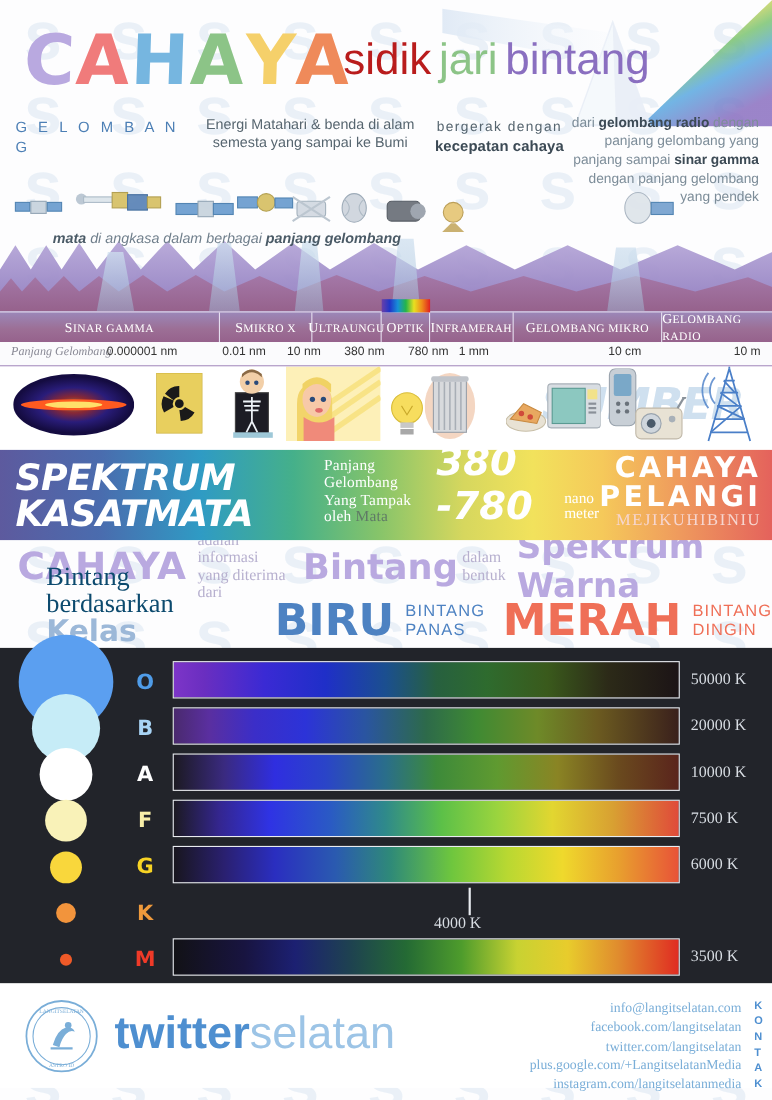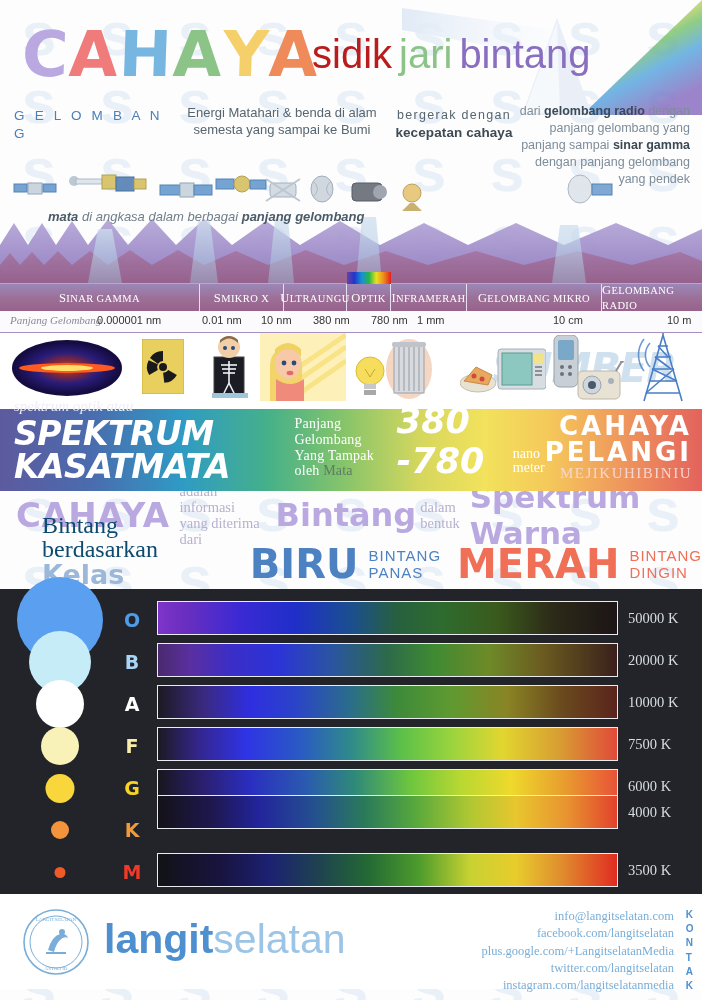--- a/index.html
+++ b/index.html
@@ -568,21 +568,20 @@
       <g stroke="#4a7fc8" stroke-width="1.6" fill="none" opacity="0.8">
         <path d="M16,10 A18,18 0 0 0 16,34"></path>
           <path d="M10,6 A26,26 0 0 0 10,38"></path>
       </g>
     </svg>
   </div>
 
   <div class="rainbow">
     <div class="rb-inner">
       <div class="kas">
-        <div class="small">spektrum optik atau</div>
         <div class="big">SPEKTRUM KASATMATA</div>
       </div>
       <div class="pjg">
         <div class="r">Panjang Gelombang</div>
         <div class="r"><span>Yang Tampak oleh </span><span class="dim">Mata</span></div>
       </div>
       <div class="nm380">380 -780</div>
       <div class="nano">
         <div>nano</div>
         <div>meter</div>
@@ -657,21 +656,21 @@
           <div class="temp">10000 K</div>
         </div>
         <div class="strip-row" style="top: 134px; height: 42px;">
           <div class="strip" style="background: linear-gradient(90deg, rgb(28, 26, 34) 0%, rgb(52, 38, 143) 9%, rgb(47, 51, 228) 19%, rgb(42, 90, 196) 31%, rgb(47, 138, 138) 42%, rgb(92, 192, 72) 53%, rgb(154, 212, 62) 64%, rgb(226, 214, 48) 75%, rgb(216, 160, 50) 87%, rgb(224, 74, 58) 100%);"></div>
           <div class="temp">7500 K</div>
         </div>
         <div class="strip-row" style="top: 176px; height: 42px;">
           <div class="strip" style="background: linear-gradient(90deg, rgb(24, 22, 30) 0%, rgb(42, 32, 112) 10%, rgb(42, 46, 192) 20%, rgb(42, 90, 176) 32%, rgb(47, 138, 120) 43%, rgb(110, 198, 62) 55%, rgb(184, 216, 50) 66%, rgb(239, 217, 44) 77%, rgb(232, 160, 46) 88%, rgb(232, 83, 56) 100%);"></div>
           <div class="temp">6000 K</div>
         </div>
-        <div class="strip-row" style="top: 202px; height: 42px;">
+        <div class="strip-row" style="top: 218px; height: 42px; flex-direction: column;">
           <div class="strip" style="background: linear-gradient(90deg, rgb(20, 18, 24) 0%, rgb(30, 24, 80) 12%, rgb(34, 36, 156) 22%, rgb(36, 80, 143) 34%, rgb(42, 122, 90) 45%, rgb(87, 168, 60) 56%, rgb(176, 200, 50) 68%, rgb(232, 198, 46) 78%, rgb(232, 148, 48) 89%, rgb(226, 66, 44) 100%);"></div>
           <div class="temp">4000 K</div>
         </div>
         <div class="strip-row" style="top: 260px; height: 42px;">
           <div class="strip" style="background: linear-gradient(90deg, rgb(18, 18, 22) 0%, rgb(24, 20, 64) 14%, rgb(28, 32, 114) 24%, rgb(30, 66, 80) 35%, rgb(36, 106, 52) 46%, rgb(78, 156, 44) 57%, rgb(200, 210, 50) 68%, rgb(232, 204, 44) 78%, rgb(224, 140, 46) 88%, rgb(224, 44, 34) 100%);"></div>
           <div class="temp">3500 K</div>
         </div>
       </div>
   </div>
 
@@ -681,27 +680,27 @@
       <circle cx="34" cy="34" r="26" fill="none" stroke="#7aaed8" stroke-width="1"></circle>
       <g fill="#7aaed8">
         <path d="M26,42 Q30,28 38,26 Q44,25 46,30 Q42,28 38,32 Q34,36 32,44 Z"></path>
         <circle cx="40" cy="24" r="3"></circle>
         <path d="M24,44 L44,44 L44,46 L24,46 Z"></path>
       </g>
       <text x="34" y="13" font-size="5" fill="#7aaed8" text-anchor="middle" font-family="Liberation Serif, serif">LANGITSELATAN</text>
       <text x="34" y="62" font-size="5" fill="#7aaed8" text-anchor="middle" font-family="Liberation Serif, serif">ASTRO ID</text>
     </svg>
     <div class="brand">
-      <span class="b1">langit</span><span class="b2">selatan</span>
+      <span class="b1">twitter</span><span class="b2">selatan</span>
     </div>
     <div class="contacts" id="contacts">
         <div>info@langitselatan.com</div>
         <div>facebook.com/langitselatan</div>
+        <div>twitter.com/langitselatan</div>
         <div>plus.google.com/+LangitselatanMedia</div>
-        <div>twitter.com/langitselatan</div>
         <div>instagram.com/langitselatanmedia</div>
       </div>
     <div class="kontak" id="kontak">
         <div>K</div>
         <div>O</div>
         <div>N</div>
         <div>T</div>
         <div>A</div>
         <div>K</div>
       </div>

